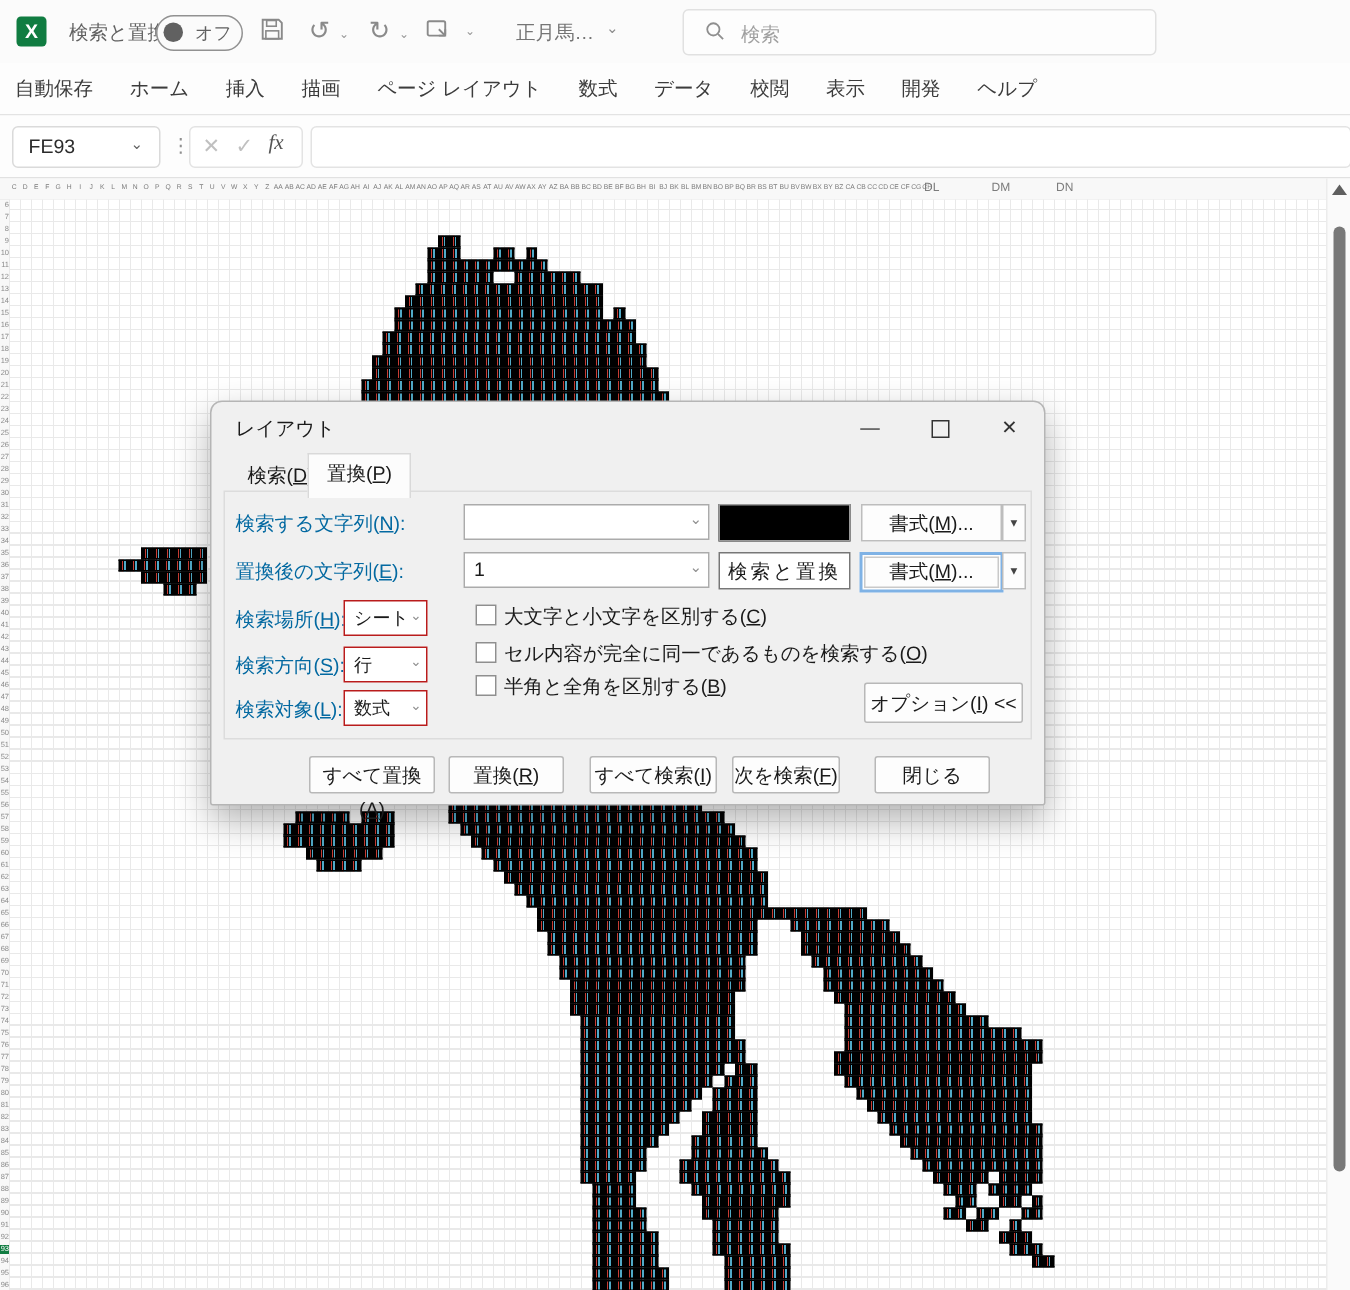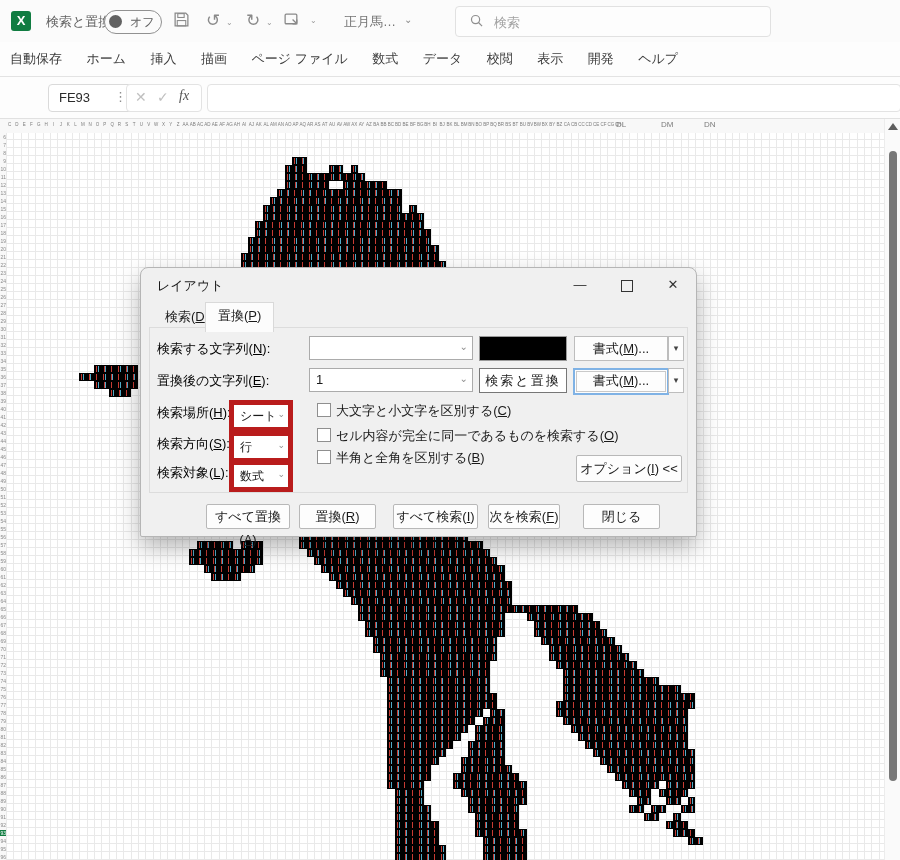--- a/index.html
+++ b/index.html
@@ -20,21 +20,21 @@
   #doc-title{left:344px;top:13px;font-size:13px;color:#757575;}
   #doc-title-chev{left:404px;top:14px;font-size:10px;color:#8a8a8a;}
   #search-box{left:455px;top:6px;width:314px;height:29px;border:1px solid #e1e1e1;border-radius:4px;background:#fdfdfd;}
   #search-icon{left:14px;top:7px;width:13px;height:13px;}
   #search-placeholder{left:38px;top:7px;font-size:13px;color:#a0a0a0;}
   
   #ribbon{left:0;top:42px;width:900px;height:34px;background:#fdfdfd;border-bottom:1px solid #e3e3e3;}
   .ribbon-tab{position:relative;display:inline-block;padding:8px 10px 0 10px;font-size:13px;color:#3c3c3c;height:26px;}
   
   #formula-row{left:0;top:77px;width:900px;height:41px;background:#fdfdfd;border-bottom:1px solid #e1e1e1;}
-  #name-box{left:8px;top:7px;width:97px;height:26px;border:1px solid #dadada;border-radius:4px;background:#fff;margin-left:40px;}
+  #name-box{left:8px;top:7px;width:97px;height:26px;border:1px solid #dadada;border-radius:4px;background:#fff;}
   #name-box-value{left:10px;top:5px;font-size:13px;color:#2b2b2b;}
   #name-box-chev{left:78px;top:6px;font-size:10px;color:#5f5f5f;}
   #fbar-dots{left:114px;top:7px;font-size:13px;color:#8f8f8f;letter-spacing:0;line-height:26px;}
   #fx-group{left:126px;top:7px;width:74px;height:26px;border:1px solid #e3e3e3;border-radius:4px;background:#fff;}
   .fx-btn{top:4px;font-size:14px;color:#c0c0c0;}
   #fx-label{left:52px;top:3px;font-size:14px;font-style:italic;color:#555;font-family:"Liberation Serif","DejaVu Serif",serif;}
   #formula-input{left:207px;top:7px;width:686px;height:26px;border:1px solid #e3e3e3;border-radius:4px;background:#fff;
                  font-size:13px;color:#2b2b2b;line-height:26px;padding-left:6px;}
   
   #col-header{left:0;top:119px;width:884px;height:14px;background:#f8f8f8;border-bottom:1px solid #d0d0d0;overflow:hidden;}
@@ -58,25 +58,25 @@
   #vscroll-thumb{left:4px;top:32px;width:8px;height:630px;background:#787878;border-radius:4px;}
   
   #dialog{left:140px;top:267px;width:555px;height:268px;background:#f0f0f0;border:1px solid #b5b5b5;
           border-radius:8px 8px 2px 2px;box-shadow:0 10px 24px rgba(0,0,0,0.30);z-index:10;font-size:13px;color:#1a1a1a;}
   #dlg-title{left:16px;top:9px;font-size:13px;color:#1a1a1a;}
   .dlg-winbtn{top:6px;width:22px;height:22px;text-align:center;line-height:22px;color:#333;font-size:13px;}
   #dlg-max-glyph{left:5px;top:6px;width:10px;height:10px;border:1px solid #333;}
   .dlg-tab{position:absolute;top:36px;height:24px;padding:4px 12px 0 12px;font-size:13px;color:#1a1a1a;}
   .dlg-tab.active{background:#fcfcfc;border:1px solid #d9d9d9;border-bottom:none;height:25px;top:34px;z-index:2;}
   #dlg-panel{left:8px;top:59px;width:537px;height:164px;border:1px solid #dcdcdc;background:#f0f0f0;}
-  .dlg-label{position:absolute;font-size:13px;color:#000000;}
+  .dlg-label{position:absolute;font-size:13px;color:#0369a1;}
   .combo{position:absolute;width:162px;height:22px;background:#fff;border:1px solid #ababab;}
   .combo .val{position:absolute;left:6px;top:3px;font-size:13px;color:#1a1a1a;}
   .combo .chev{position:absolute;right:4px;top:4px;font-size:10px;color:#8f8f8f;}
-  .dd{position:absolute;width:54px;height:22px;background:#fff;border:5px solid #b91c1c;}
+  .dd{position:absolute;width:54px;height:22px;background:#fff;border:1px solid #b91c1c;}
   .dd .val{position:absolute;left:6px;top:3px;font-size:12px;color:#1a1a1a;}
   .dd .chev{position:absolute;right:3px;top:4px;font-size:9px;color:#8f8f8f;}
   #swatch{left:338px;top:68px;width:86px;height:23px;background:#000;border:1px solid #9a9a9a;}
   #preview-btn{left:338px;top:100px;width:86px;height:23px;background:#fff;border:1px solid #777;
                text-align:center;line-height:23px;font-size:13px;letter-spacing:2px;}
   .fmt-btn{position:absolute;left:433px;width:92px;height:23px;background:#fdfdfd;border:1px solid #bdbdbd;
            text-align:center;line-height:23px;font-size:13px;}
   .fmt-arrow{position:absolute;left:527px;width:14px;height:23px;background:#fdfdfd;border:1px solid #bdbdbd;
              text-align:center;line-height:23px;font-size:9px;color:#444;}
   #format-btn-2{border:2px solid #7fb2e5;left:432px;width:92px;height:23px;line-height:21px;outline:1px solid #c9c9c9;outline-offset:-4px;}
@@ -124,21 +124,21 @@
       </svg>
     <span id="search-placeholder" class="abs">検索</span>
   </div>
 </div>
 
 <div id="ribbon" class="abs">
   <span class="ribbon-tab">自動保存</span>
   <span class="ribbon-tab">ホーム</span>
   <span class="ribbon-tab">挿入</span>
   <span class="ribbon-tab">描画</span>
-  <span class="ribbon-tab">ページ ファイル</span>
+  <span class="ribbon-tab">ページ レイアウト</span>
   <span class="ribbon-tab">数式</span>
   <span class="ribbon-tab">データ</span>
   <span class="ribbon-tab">校閲</span>
   <span class="ribbon-tab">表示</span>
   <span class="ribbon-tab">開発</span>
   <span class="ribbon-tab">ヘルプ</span>
 </div>
 
 <div id="formula-row" class="abs">
   <div id="name-box" class="abs">

